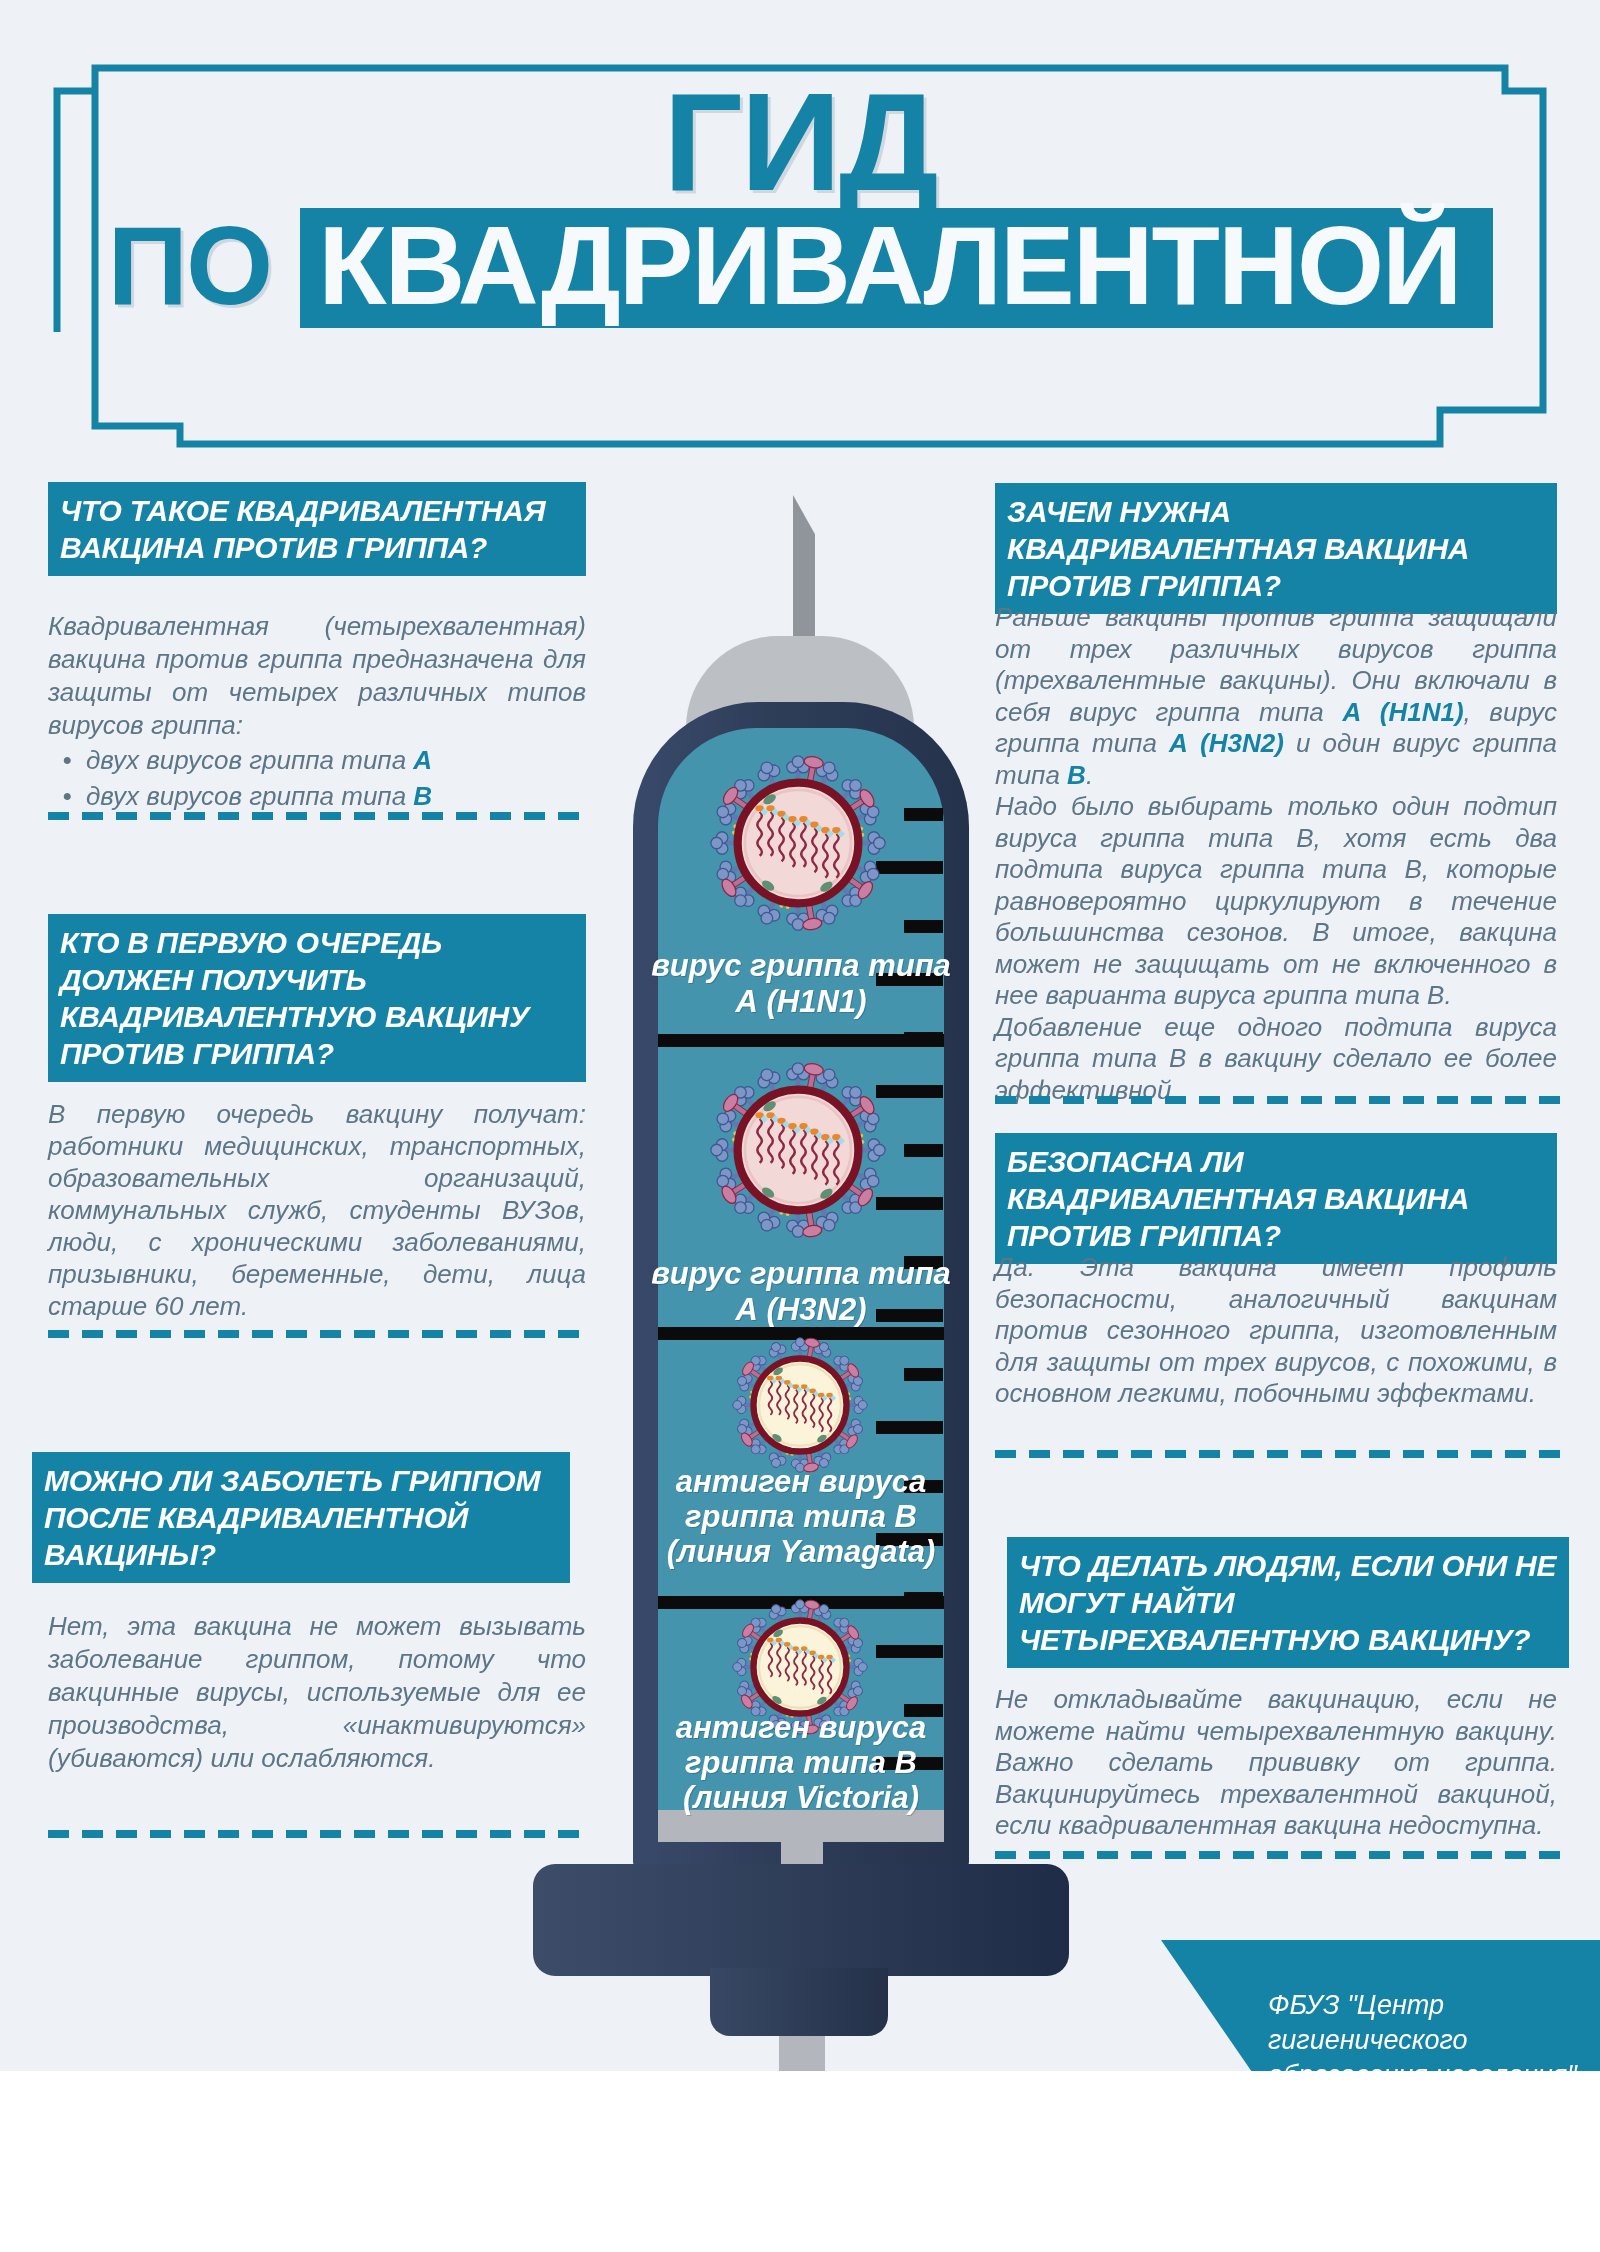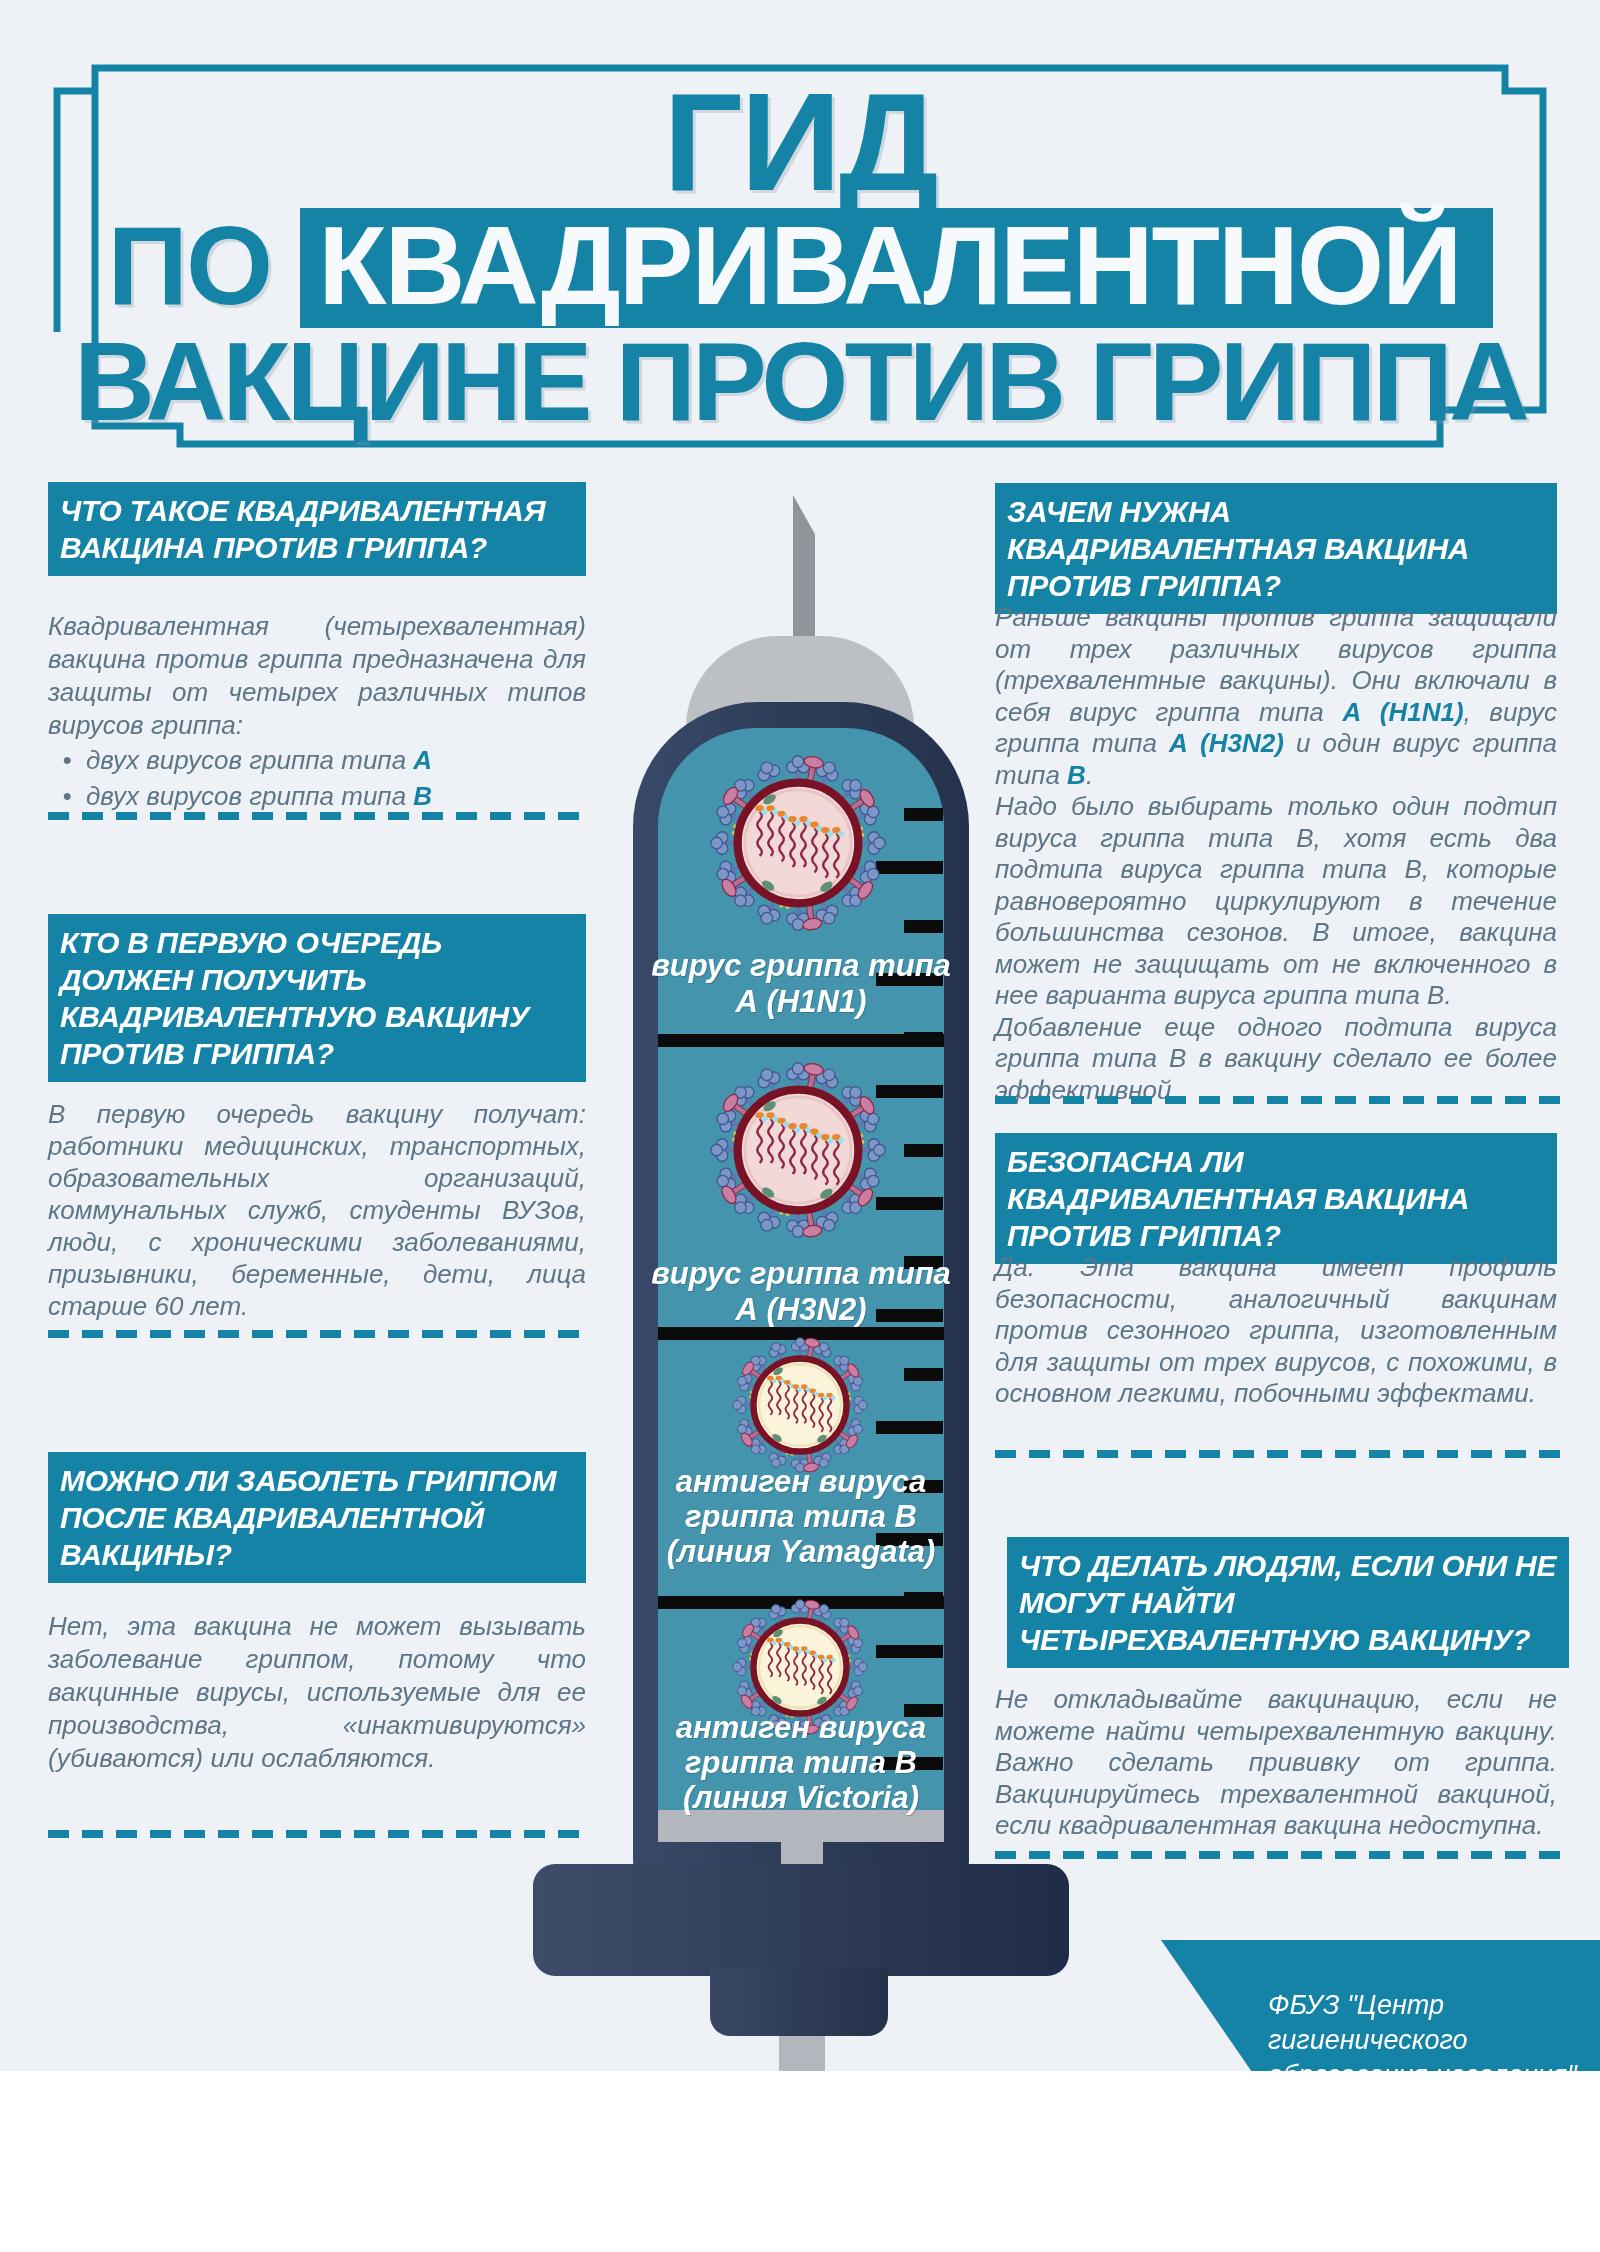--- a/index.html
+++ b/index.html
@@ -58,42 +58,41 @@
 <body>
 
 <div id="canvas">
 
   <svg class="frame-svg" width="1600" height="500">
     <path d="M57,332 V91 H95 V68 H1505 V91 H1543 V410 H1440 V444 H180 V426 H95 V68" fill="none" stroke="#1583a6" stroke-width="7"></path>
   </svg>
 
   <div class="title-line" id="title1">ГИД</div>
   <div class="title-line" id="title2"><span>ПО </span><span class="hlbox">КВАДРИВАЛЕНТНОЙ</span></div>
-  <div class="title-line" id="title3">ВАКЦИНЕ ПРОТИВ ГРИППА</div>
 
   <div class="leftcol">
     <div class="abs sechead" style="left:48px;top:482px;width:514px;">ЧТО ТАКОЕ КВАДРИВАЛЕНТНАЯ ВАКЦИНА ПРОТИВ ГРИППА?</div>
     <div class="abs secbody" style="left:48px;top:610px;width:538px;">
       <div><span>Квадривалентная (четырехвалентная) вакцина против гриппа предназначена для защиты от четырех различных типов вирусов гриппа:</span></div>
       <div class="bullet">
           <span class="bdot">•</span>
           <span><span>двух вирусов гриппа типа </span><span class="hl">А</span></span>
         </div>
       <div class="bullet">
           <span class="bdot">•</span>
           <span><span>двух вирусов гриппа типа </span><span class="hl">В</span></span>
         </div>
     </div>
     <div class="abs dash" style="left:48px;top:812px;width:538px;"></div>
 
     <div class="abs sechead" style="left:48px;top:914px;width:514px;">КТО В ПЕРВУЮ ОЧЕРЕДЬ ДОЛЖЕН ПОЛУЧИТЬ КВАДРИВАЛЕНТНУЮ ВАКЦИНУ ПРОТИВ ГРИППА?</div>
     <div class="abs secbody" style="left:48px;top:1098px;width:538px;line-height:32px;"><span>В первую очередь вакцину получат: работники медицинских, транспортных, образовательных организаций, коммунальных служб, студенты ВУЗов, люди, с хроническими заболеваниями, призывники, беременные, дети, лица старше 60 лет.</span></div>
     <div class="abs dash" style="left:48px;top:1330px;width:538px;"></div>
 
-    <div class="abs sechead" style="left:48px;top:1452px;width:514px;">МОЖНО ЛИ ЗАБОЛЕТЬ ГРИППОМ ПОСЛЕ КВАДРИВАЛЕНТНОЙ ВАКЦИНЫ?</div>
+    <div class="abs sechead" style="left:32px;top:1452px;width:514px;">МОЖНО ЛИ ЗАБОЛЕТЬ ГРИППОМ ПОСЛЕ КВАДРИВАЛЕНТНОЙ ВАКЦИНЫ?</div>
     <div class="abs secbody" style="left:48px;top:1610px;width:538px;"><span>Нет, эта вакцина не может вызывать заболевание гриппом, потому что вакцинные вирусы, используемые для ее производства, «инактивируются» (убиваются) или ослабляются.</span></div>
     <div class="abs dash" style="left:48px;top:1830px;width:538px;"></div>
   </div>
 
   <div class="rightcol">
     <div class="abs sechead" style="left:995px;top:483px;width:538px;">ЗАЧЕМ НУЖНА КВАДРИВАЛЕНТНАЯ ВАКЦИНА ПРОТИВ ГРИППА?</div>
     <div class="abs secbody" style="left:995px;top:602px;width:562px;">
       <div><span>Раньше вакцины против гриппа защищали от трех различных вирусов гриппа (трехвалентные вакцины). Они включали в себя вирус гриппа типа </span><span class="hl">А (H1N1)</span><span>, вирус гриппа типа </span><span class="hl">А (H3N2)</span><span> и один вирус гриппа типа </span><span class="hl">В</span><span>.</span></div>
       <div><span>Надо было выбирать только один подтип вируса гриппа типа В, хотя есть два подтипа вируса гриппа типа В, которые равновероятно циркулируют в течение большинства сезонов. В итоге, вакцина может не защищать от не включенного в нее варианта вируса гриппа типа В.</span></div>
       <div><span>Добавление еще одного подтипа вируса гриппа типа В в вакцину сделало ее более эффективной.</span></div>

